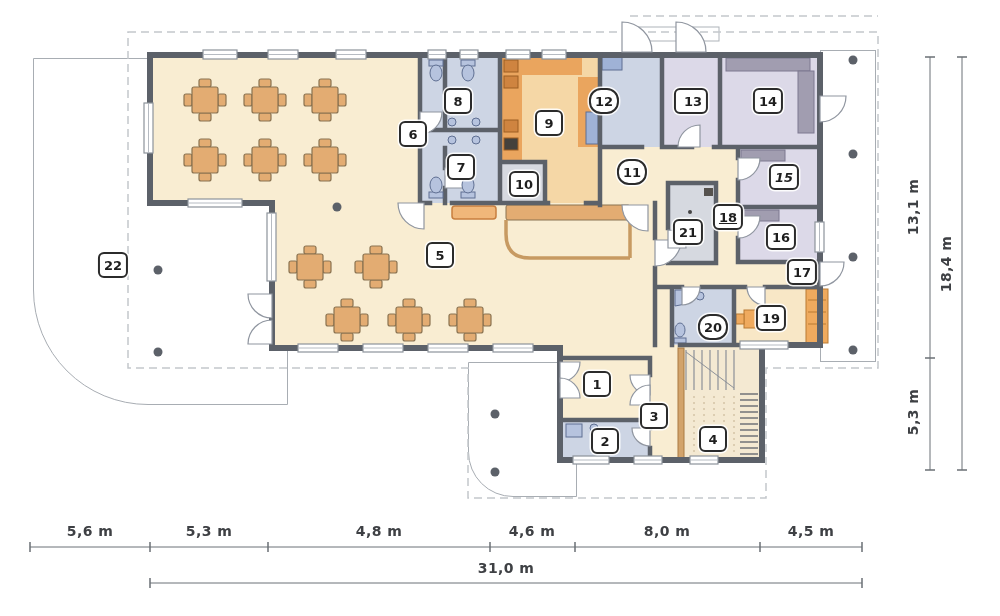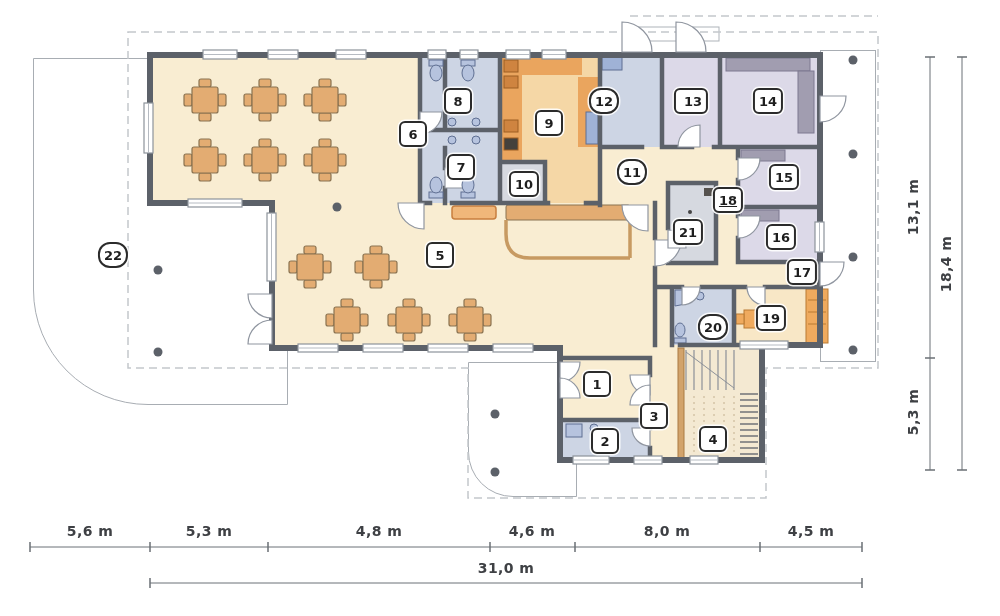--- a/index.html
+++ b/index.html
@@ -303,28 +303,28 @@
       <div class="marker" style="left: 440px; top: 255px;">5</div>
       <div class="marker" style="left: 413px; top: 134px;">6</div>
       <div class="marker" style="left: 461px; top: 167px;">7</div>
       <div class="marker" style="left: 458px; top: 101px;">8</div>
       <div class="marker" style="left: 549px; top: 123px;">9</div>
       <div class="marker" style="left: 524px; top: 184px;">10</div>
       <div class="marker" style="left: 632px; top: 172px; border-radius: 12px;">11</div>
       <div class="marker" style="left: 604px; top: 101px; border-radius: 12px;">12</div>
       <div class="marker" style="left: 691px; top: 101px; padding-left: 8px;">13</div>
       <div class="marker" style="left: 768px; top: 101px;">14</div>
-      <div class="marker" style="left: 784px; top: 177px;">15</div>
+      <div class="marker" style="left: 784px; top: 177px; font-style: italic;">15</div>
       <div class="marker" style="left: 781px; top: 237px;">16</div>
       <div class="marker" style="left: 802px; top: 272px;">17</div>
-      <div class="marker" style="left: 728px; top: 200px; text-decoration: underline;">18</div>
+      <div class="marker" style="left: 728px; top: 217px; text-decoration: underline;">18</div>
       <div class="marker" style="left: 771px; top: 318px;">19</div>
       <div class="marker" style="left: 713px; top: 327px; border-radius: 12px;">20</div>
       <div class="marker" style="left: 688px; top: 232px;">21</div>
-      <div class="marker" style="left: 113px; top: 255px; border-radius: 12px;">22</div>
+      <div class="marker" style="left: 113px; top: 265px;">22</div>
     </div>
 
   <div class="dim" style="left:90px;top:531px">5,6 m</div>
   <div class="dim" style="left:209px;top:531px">5,3 m</div>
   <div class="dim" style="left:379px;top:531px">4,8 m</div>
   <div class="dim" style="left:532px;top:531px">4,6 m</div>
   <div class="dim" style="left:667px;top:531px">8,0 m</div>
   <div class="dim" style="left:811px;top:531px">4,5 m</div>
   <div class="dim" style="left:506px;top:568px">31,0 m</div>
   <div class="dim vert" style="left:913px;top:207px">13,1 m</div>

